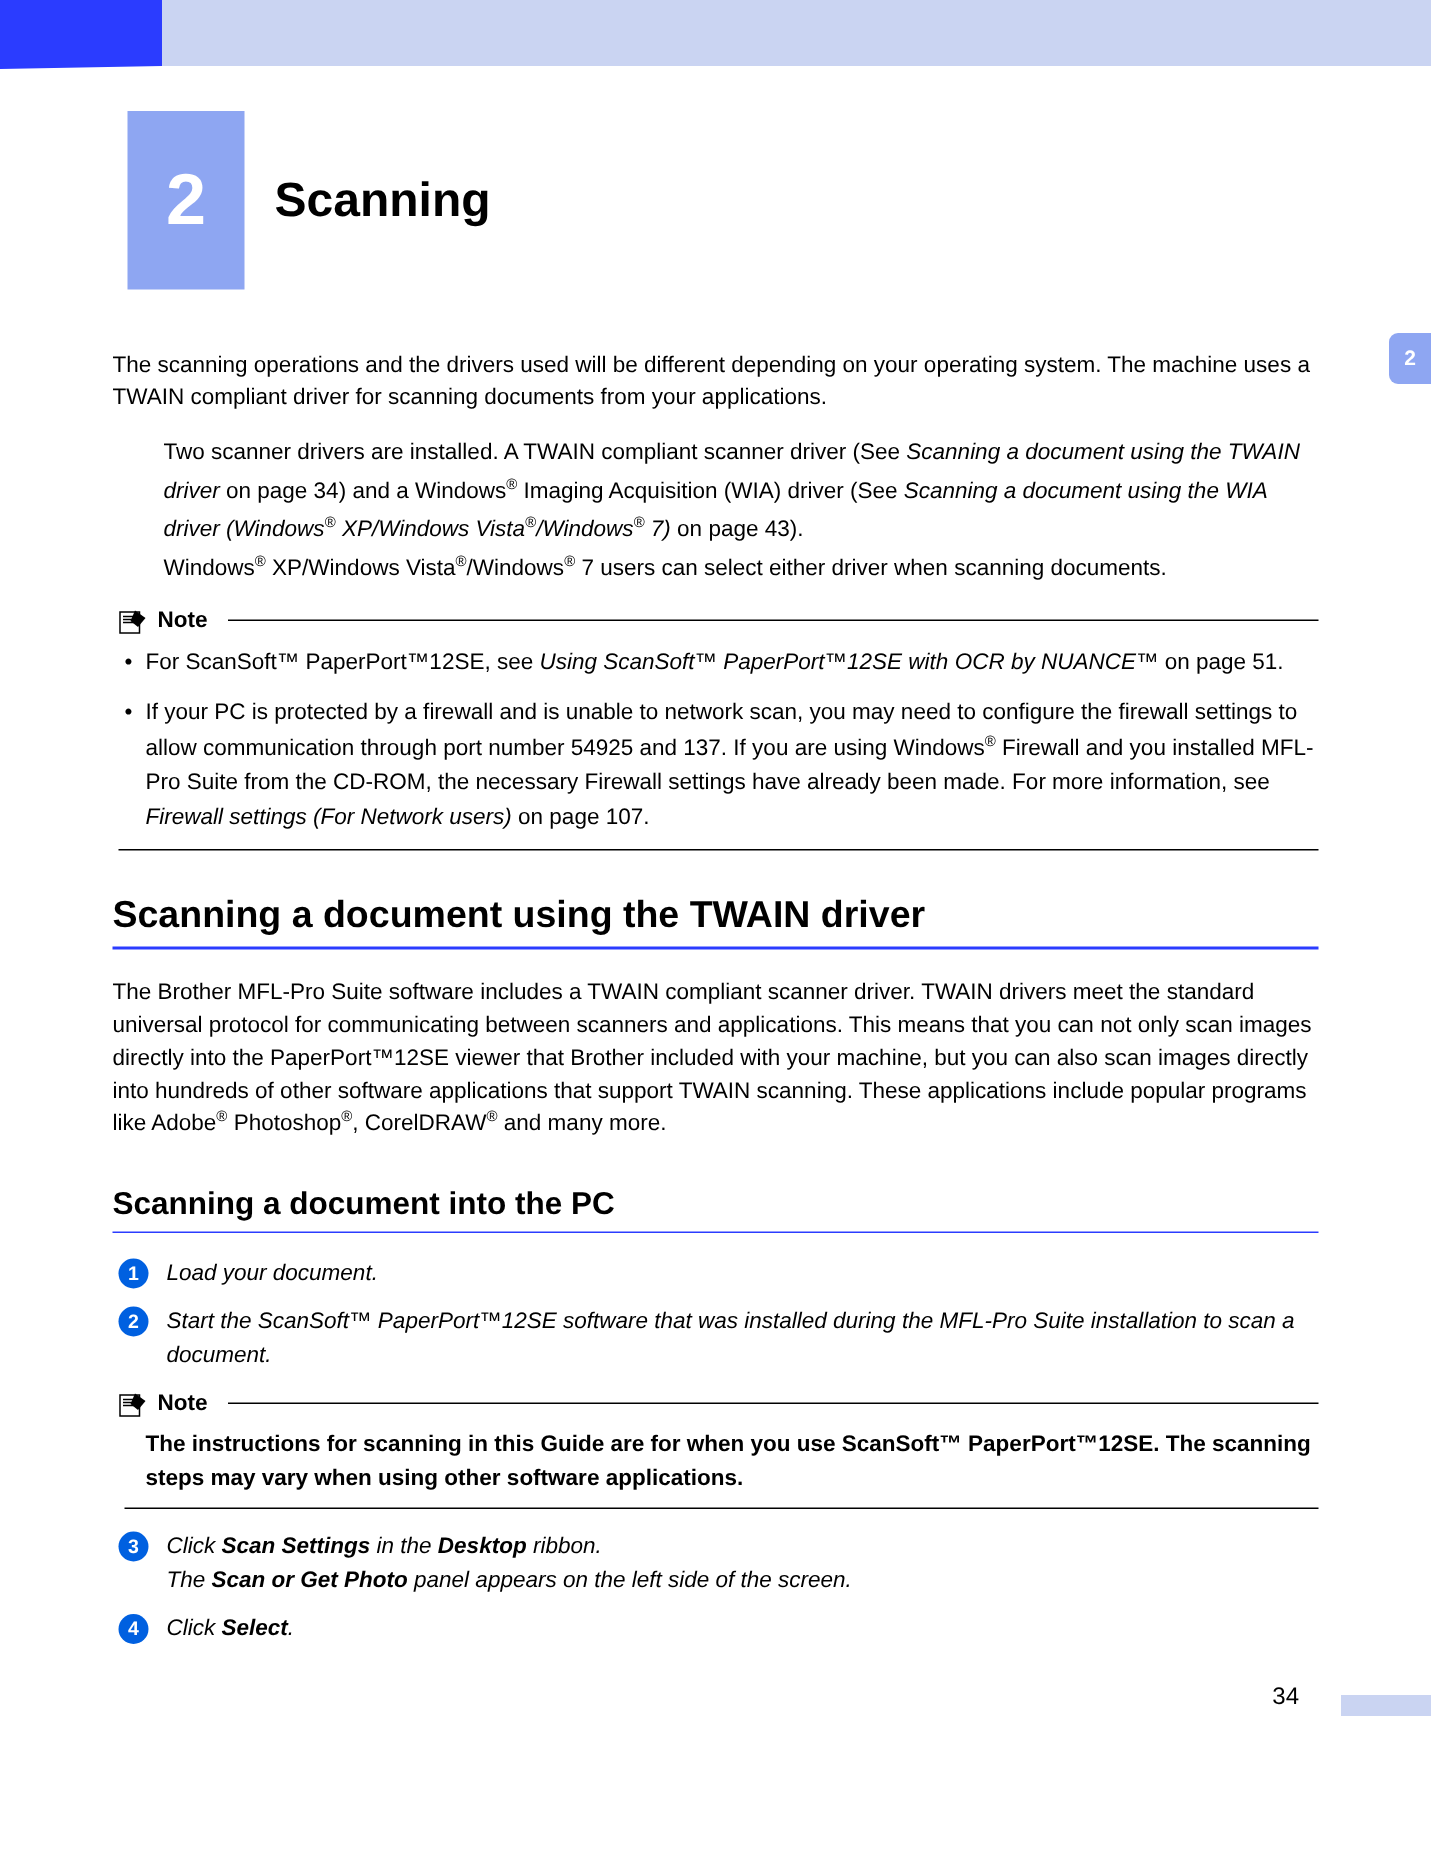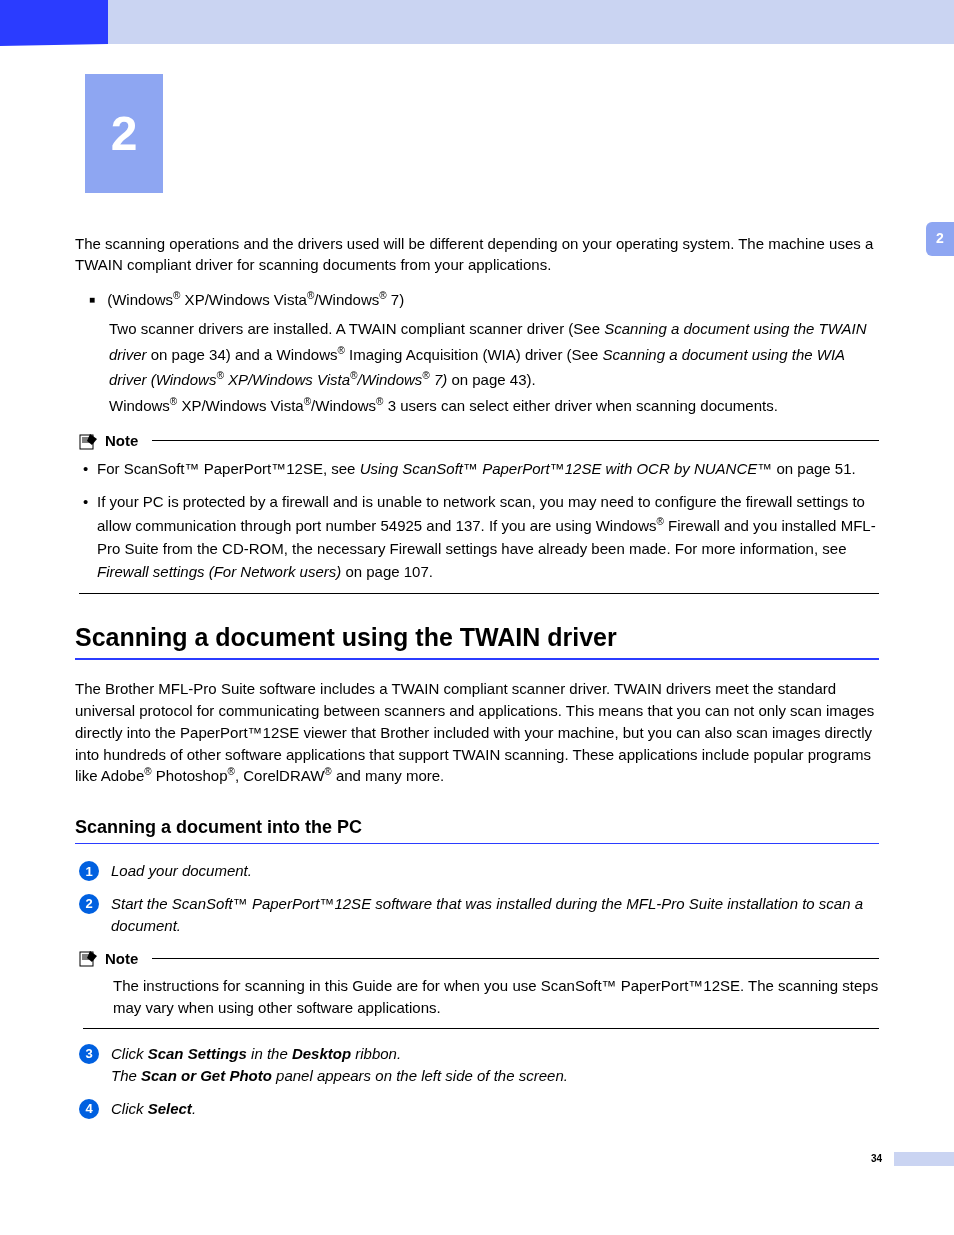--- a/index.html
+++ b/index.html
@@ -109,21 +109,21 @@
   h2 {
     font-size: 25px;
     font-weight: bold;
     margin-bottom: 3px;
   }
   .h2-rule {
     border-top: 2px solid #2b3cff;
     margin-bottom: 18px;
   }
   h3 {
-    font-size: 18px;
+    font-size: 21px;
     font-weight: bold;
     margin-top: 28px;
     margin-bottom: 3px;
   }
   .h3-rule {
     border-top: 1px solid #2b3cff;
     margin-bottom: 16px;
   }
   .step {
     display: flex;
@@ -140,31 +140,32 @@
     display: flex;
     align-items: center;
     justify-content: center;
     flex: 0 0 auto;
     margin-right: 12px;
     margin-top: 1px;
   }
   .step-body { flex: 1; font-style: italic; }
   .inner-note { margin-left: 4px; margin-top: 10px; }
   .inner-note .note-body {
-    margin-left: 34px;
+    margin-left: 18px;
     line-height: 1.5;
     margin-bottom: 6px;
+    font-weight: bold;
   }
   .inner-note .note-end-rule { margin-bottom: 14px; }
   .page-num {
     position: absolute;
-    right: 72px;
+    right: 88px;
     bottom: 20px;
-    font-size: 10px;
-    font-weight: bold;
+    font-size: 16px;
+    font-weight: normal;
   }
   .page-num-bar {
     position: absolute;
     right: 0;
     bottom: 20px;
     width: 60px;
     height: 14px;
     background: #cad4f2;
   }
   b { font-weight: bold; text-align: right; }
@@ -173,31 +174,29 @@
 <body>
 
 <div class="topbar"></div>
 
 <div class="tab">2</div>
 
 <div class="page">
 
   <div class="chapter-head">
     <div class="chapter-num">2</div>
+    <div class="chapter-title">Scanning</div>
   </div>
 
   <p class="intro">The scanning operations and the drivers used will be different depending on your operating system. The machine uses a TWAIN compliant driver for scanning documents from your applications.</p>
 
   <div class="bullet-block">
-    <div class="bullet-head">
-      <span>(Windows</span><sup>®</sup><span> XP/Windows Vista</span><sup>®</sup><span>/Windows</span><sup>®</sup><span> 7)</span>
-    </div>
     <div class="bullet-body">
       <span>Two scanner drivers are installed. A TWAIN compliant scanner driver (See </span><span class="italic">Scanning a document using the TWAIN driver</span><span> on page 34) and a Windows</span><sup>®</sup><span> Imaging Acquisition (WIA) driver (See </span><span class="italic"><span>Scanning a document using the WIA driver (Windows</span><sup>®</sup><span> XP/Windows Vista</span><sup>®</sup><span>/Windows</span><sup>®</sup><span> 7)</span></span><span> on page 43).</span><br>
-      <span>Windows</span><sup>®</sup><span> XP/Windows Vista</span><sup>®</sup><span>/Windows</span><sup>®</sup><span> 3 users can select either driver when scanning documents.</span>
+      <span>Windows</span><sup>®</sup><span> XP/Windows Vista</span><sup>®</sup><span>/Windows</span><sup>®</sup><span> 7 users can select either driver when scanning documents.</span>
     </div>
   </div>
 
   <div class="note-hdr">
     <svg class="note-icon" viewBox="0 0 20 18">
       <rect x="1" y="3" width="13" height="14" fill="none" stroke="#000" stroke-width="1"></rect>
       <line x1="3" y1="6" x2="11" y2="6" stroke="#000"></line>
       <line x1="3" y1="8" x2="11" y2="8" stroke="#000"></line>
       <line x1="3" y1="10" x2="11" y2="10" stroke="#000"></line>
       <path d="M11 2 L18 7 L13 13 L8 9 Z" fill="#000"></path>

